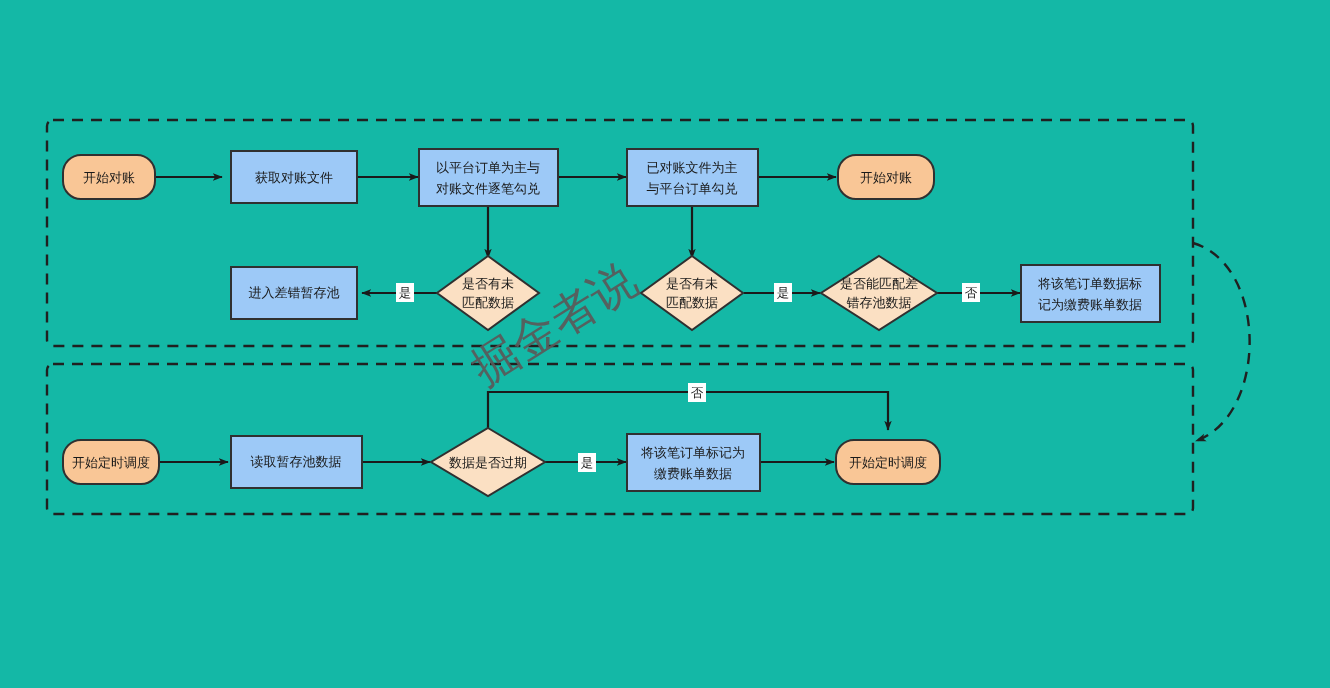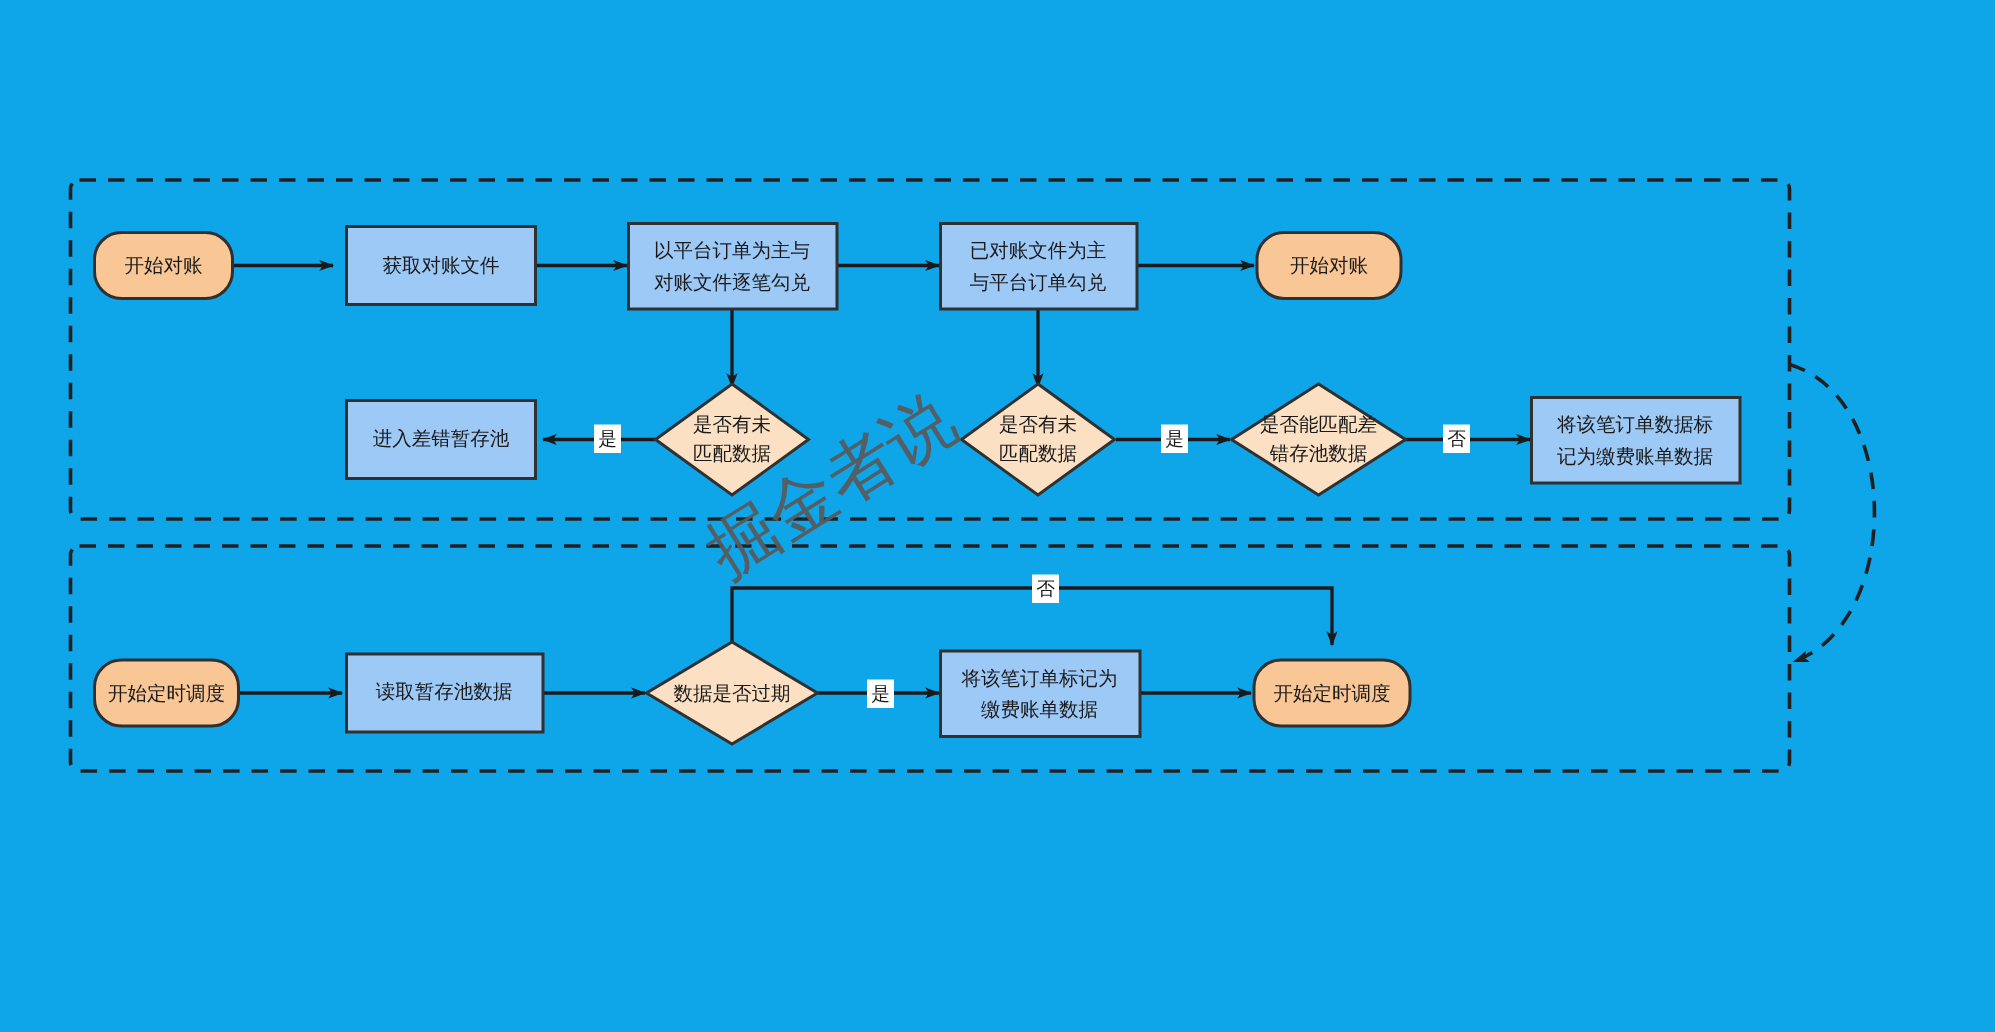--- a/index.html
+++ b/index.html
@@ -7,21 +7,21 @@
     padding: 0;
     background: #ffffff;
   }
   body {
     font-family: "DejaVu Sans", "Liberation Sans", sans-serif;
   }
   #canvas {
     position: relative;
     width: 1330px;
     height: 688px;
-    background: #0ea5e9;
+    background: #14b8a6;
     overflow: hidden;
   }
   svg#diagram {
     position: absolute;
     left: 0;
     top: 0;
     width: 1330px;
     height: 688px;
   }
   .node-text {

